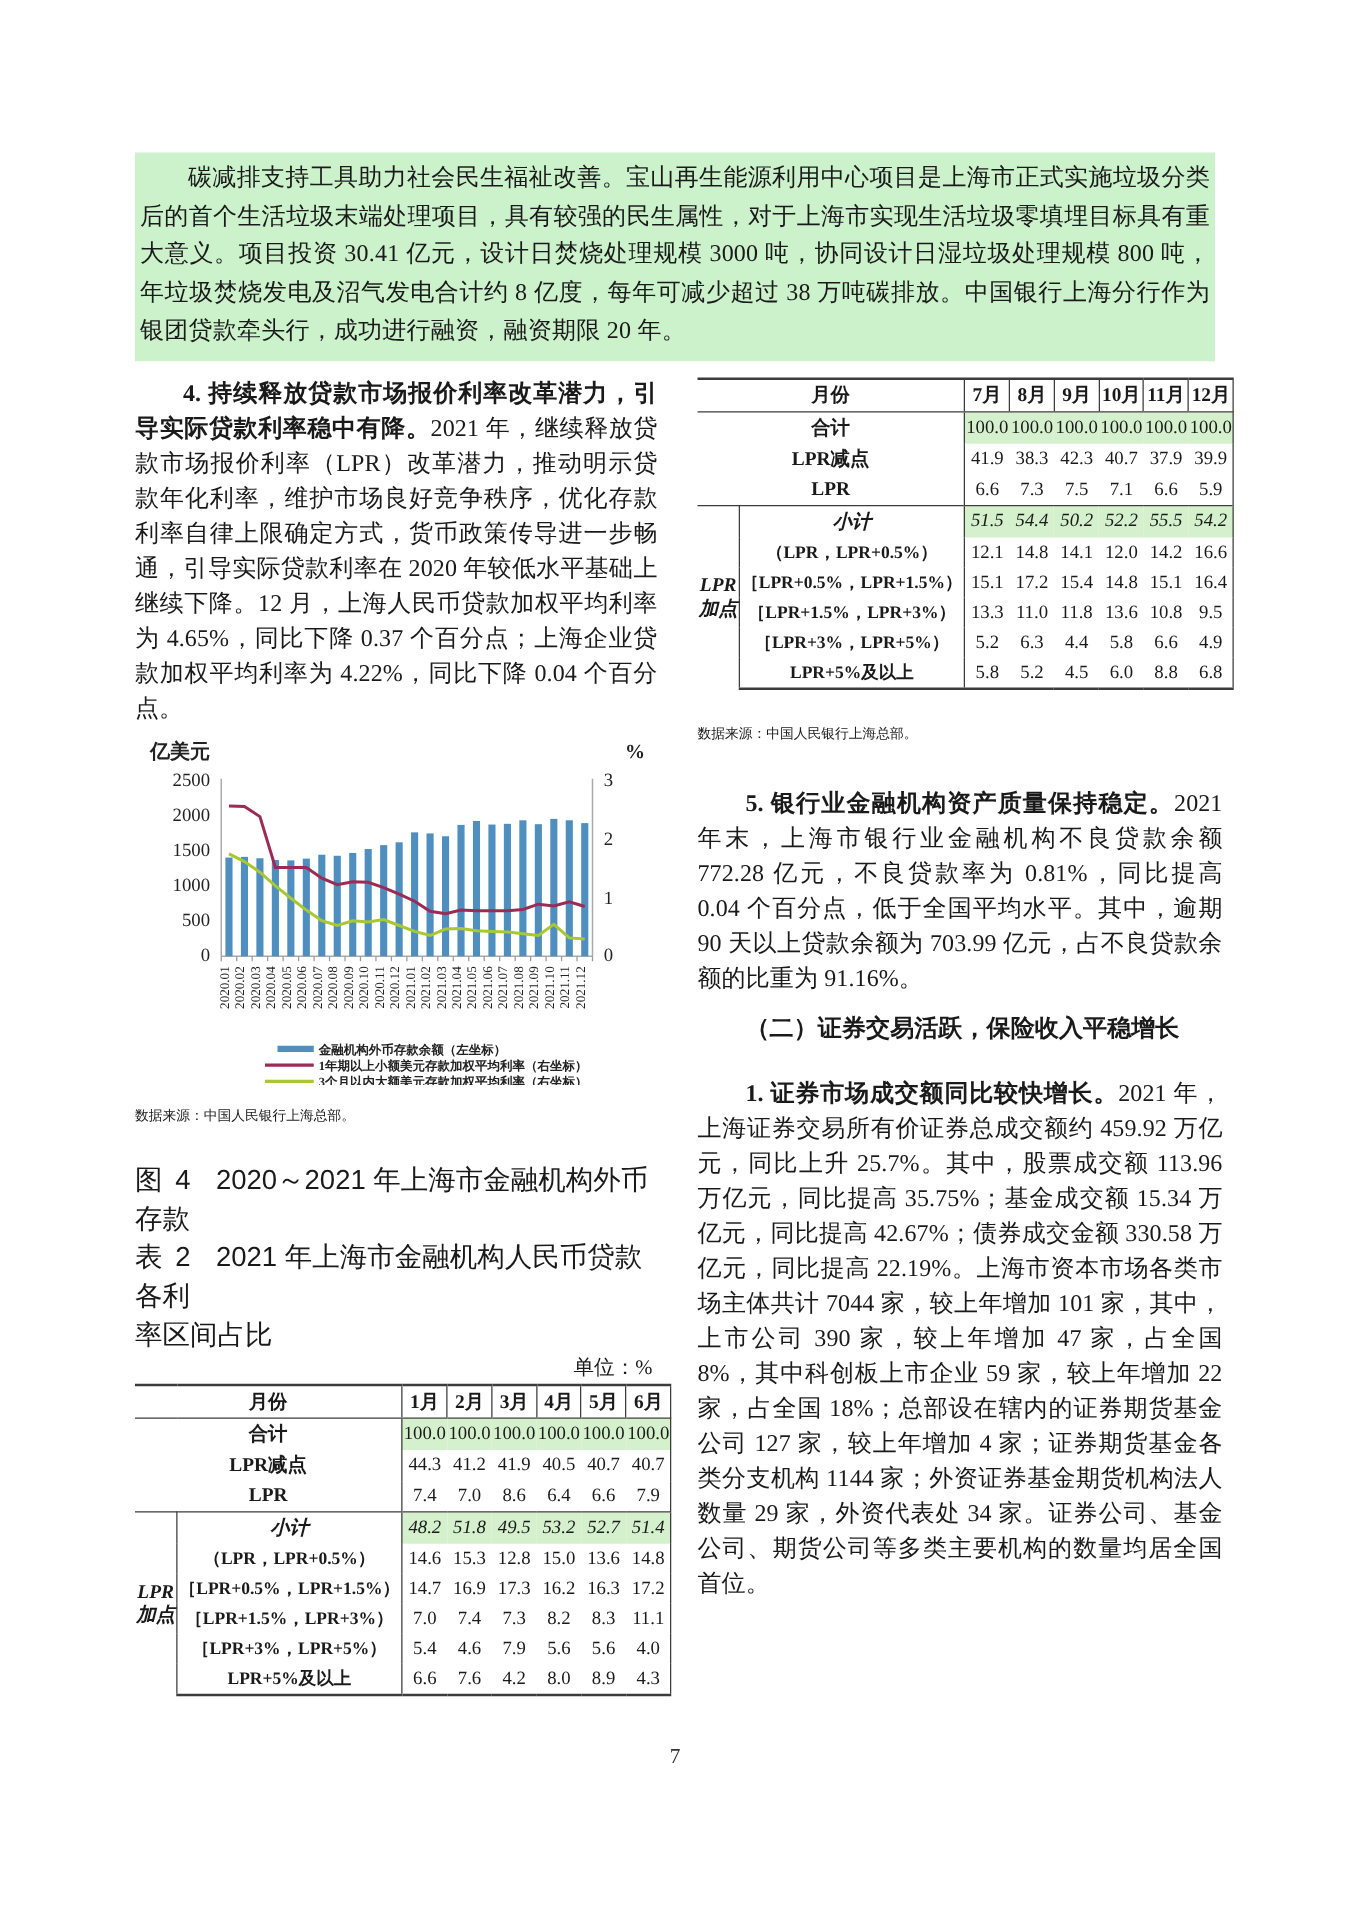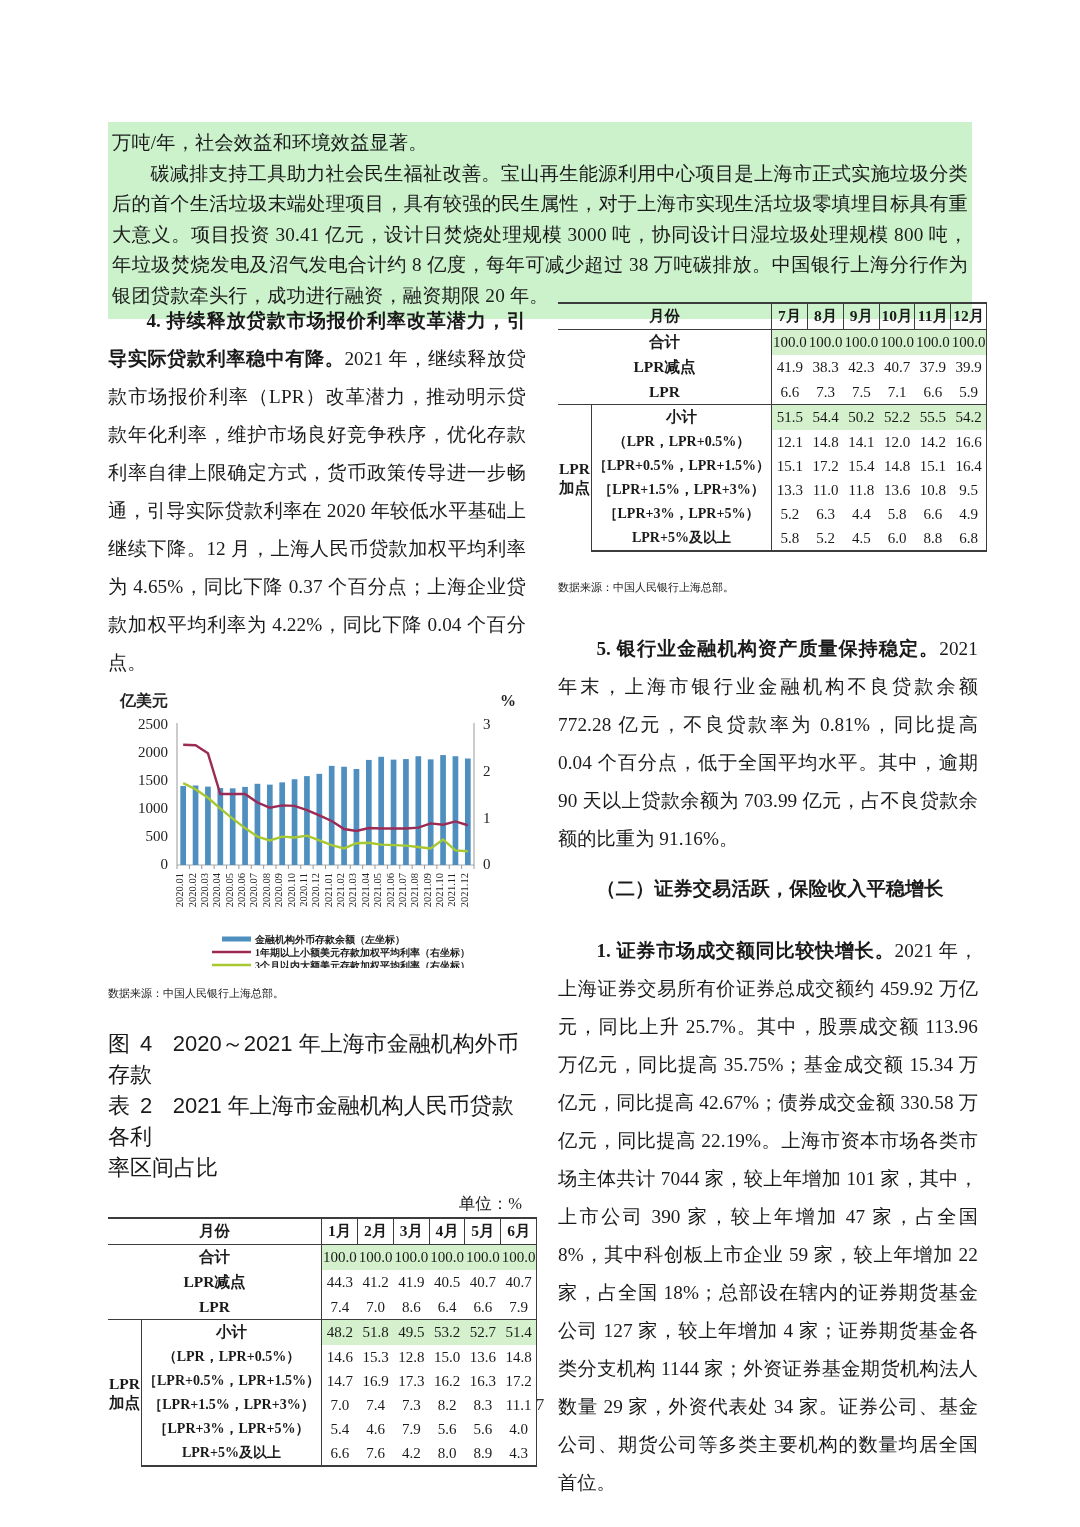--- a/index.html
+++ b/index.html
@@ -47,21 +47,21 @@
   .col-right {
     position: absolute;
     left: 558px;
     top: 302px;
     width: 420px;
   }
 
   p.body {
     margin: 0 0 0 0;
     font-size: 19.2px;
-    line-height: 38px;
+    line-height: 28px;
     text-align: justify;
     text-justify: inter-character;
     letter-spacing: 0.1px;
   }
   p.body.indent { text-indent: 2em; }
   .bold { font-weight: bold; }
 
   p.source {
     margin: 0;
     font-size: 11px;
@@ -103,21 +103,21 @@
   table.lpr .hdr-label, table.lpr .row-label {
     font-weight: bold;
     font-size: 15.5px;
   }
   table.lpr .rng-label {
     font-weight: bold;
     font-size: 14px;
   }
   table.lpr .top-rule td { border-top: 2.2px solid #3c3c3c; }
   table.lpr .hdr-rule td { border-bottom: 1.2px solid #3c3c3c; }
-  table.lpr .mid-rule td { border-top: 1.6px solid #3c3c3c; }
+  table.lpr .mid-rule td { border-top: 1.6px solid #3c3c3c; font-style: italic; }
   table.lpr .bot-rule td { border-bottom: 2.2px solid #3c3c3c; }
   table.lpr .vsep { border-left: 1.1px solid #3c3c3c; }
   table.lpr .vsep-r { border-right: 1.1px solid #3c3c3c; }
   table.lpr .hl { background: #d4f0cc; }
   table.lpr .grpcell {
     font-weight: bold;
     font-size: 15.5px;
     line-height: 19px;
     border-right: 1.1px solid #3c3c3c;
     width: 40px;
@@ -139,21 +139,20 @@
     top: 1395px;
     text-align: center;
     font-size: 17px;
     color: #333;
   }
 </style>
 </head>
 <body>
 
 <div class="green-block">
-  <p>万吨/年，社会效益和环境效益显著。</p>
   <p class="indent">碳减排支持工具助力社会民生福祉改善。宝山再生能源利用中心项目是上海市正式实施垃圾分类后的首个生活垃圾末端处理项目，具有较强的民生属性，对于上海市实现生活垃圾零填埋目标具有重大意义。项目投资 30.41 亿元，设计日焚烧处理规模 3000 吨，协同设计日湿垃圾处理规模 800 吨，年垃圾焚烧发电及沼气发电合计约 8 亿度，每年可减少超过 38 万吨碳排放。中国银行上海分行作为银团贷款牵头行，成功进行融资，融资期限 20 年。</p>
 </div>
 
 <div class="col-left">
 
   <p class="body indent"><span class="bold">4. 持续释放贷款市场报价利率改革潜力，引导实际贷款利率稳中有降。</span><span>2021 年，继续释放贷款市场报价利率（LPR）改革潜力，推动明示贷款年化利率，维护市场良好竞争秩序，优化存款利率自律上限确定方式，货币政策传导进一步畅通，引导实际贷款利率在 2020 年较低水平基础上继续下降。12 月，上海人民币贷款加权平均利率为 4.65%，同比下降 0.37 个百分点；上海企业贷款加权平均利率为 4.22%，同比下降 0.04 个百分点。</span></p>
 
   <div class="chart-wrap">
     <svg width="418" height="278" viewBox="0 0 418 278" xmlns="http://www.w3.org/2000/svg">
 
@@ -270,21 +269,21 @@
     </svg>
   </div>
 
   <p class="source" style="margin-top:12px;">数据来源：中国人民银行上海总部。</p>
 
   <p class="caption" style="margin-top:22px;"><span class="cap-num">图 4</span>&nbsp;&nbsp;&nbsp;<span>2020～2021 年上海市金融机构外币存款</span></p>
 
   <p class="caption" style=""><span class="cap-num">表 2</span>&nbsp;&nbsp;&nbsp;<span>2021 年上海市金融机构人民币贷款各利</span></p>
   <p class="caption">率区间占比</p>
 
-  <p class="unit-line" style="margin-top:10px;">单位：%</p>
+  <p class="unit-line" style="">单位：%</p>
 
   <table class="lpr" id="table-h1">
       <tbody>
         <tr class="top-rule hdr-rule">
           <td class="hdr-label" colspan="2">月份</td>
           <td class="month-th">1月</td>
           <td class="month-th">2月</td>
           <td class="month-th">3月</td>
           <td class="month-th">4月</td>
           <td class="month-th">5月</td>

